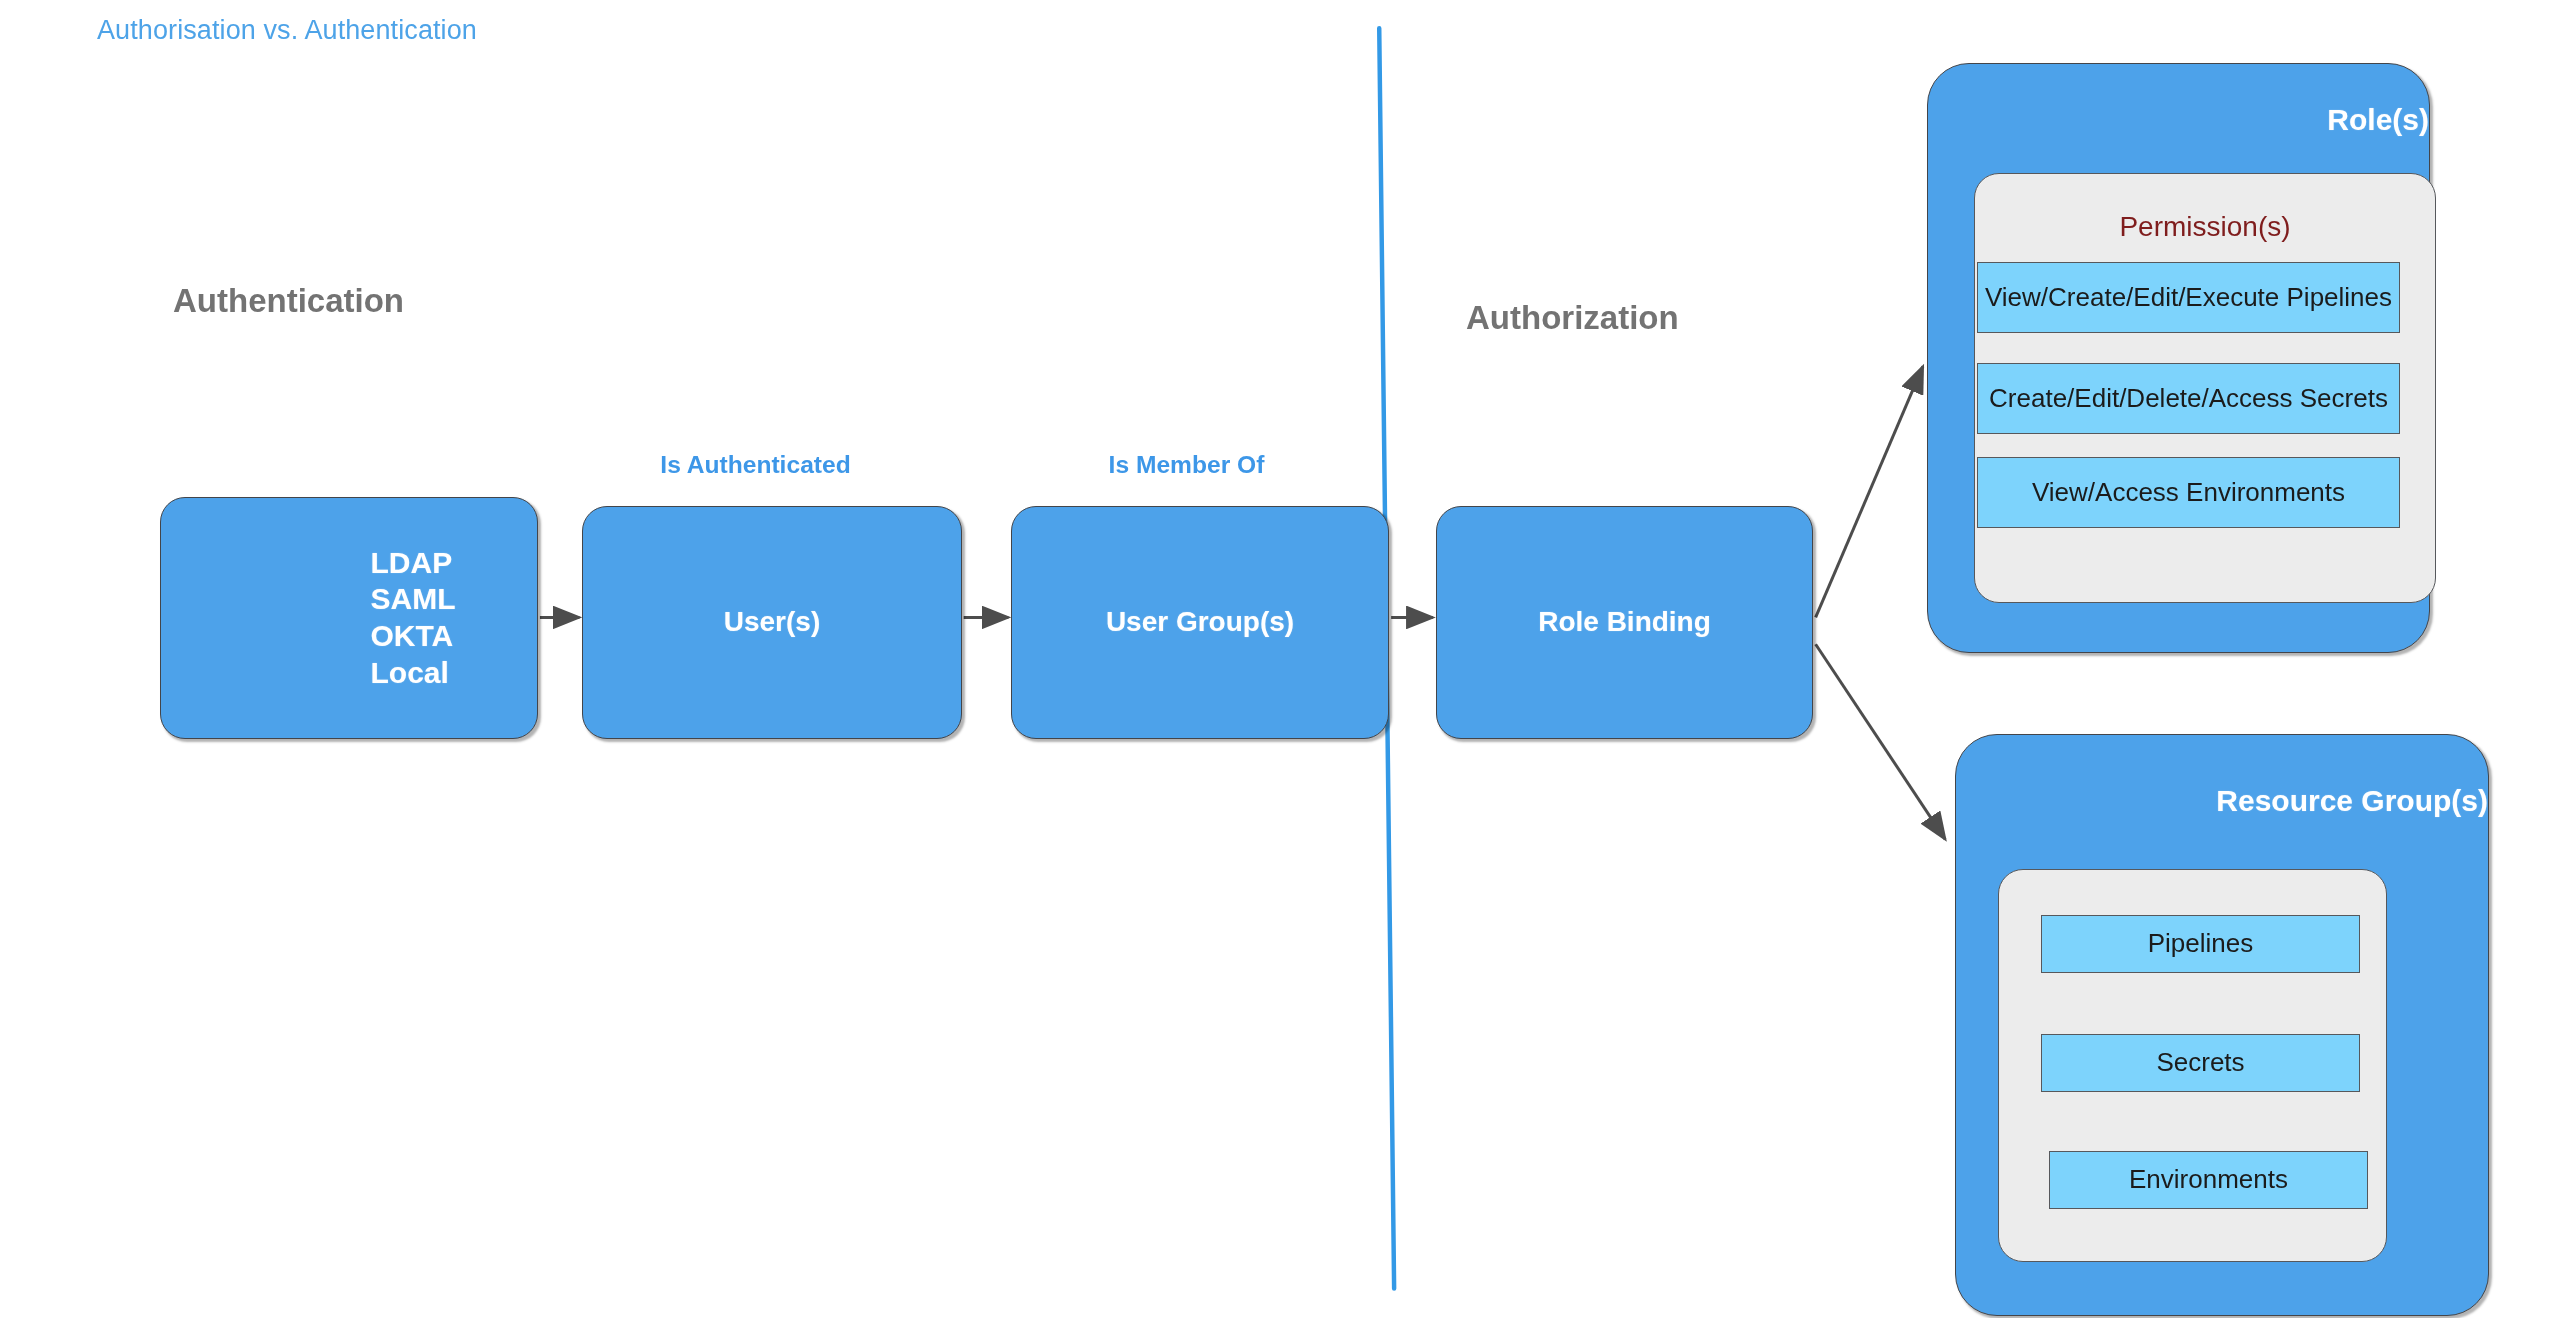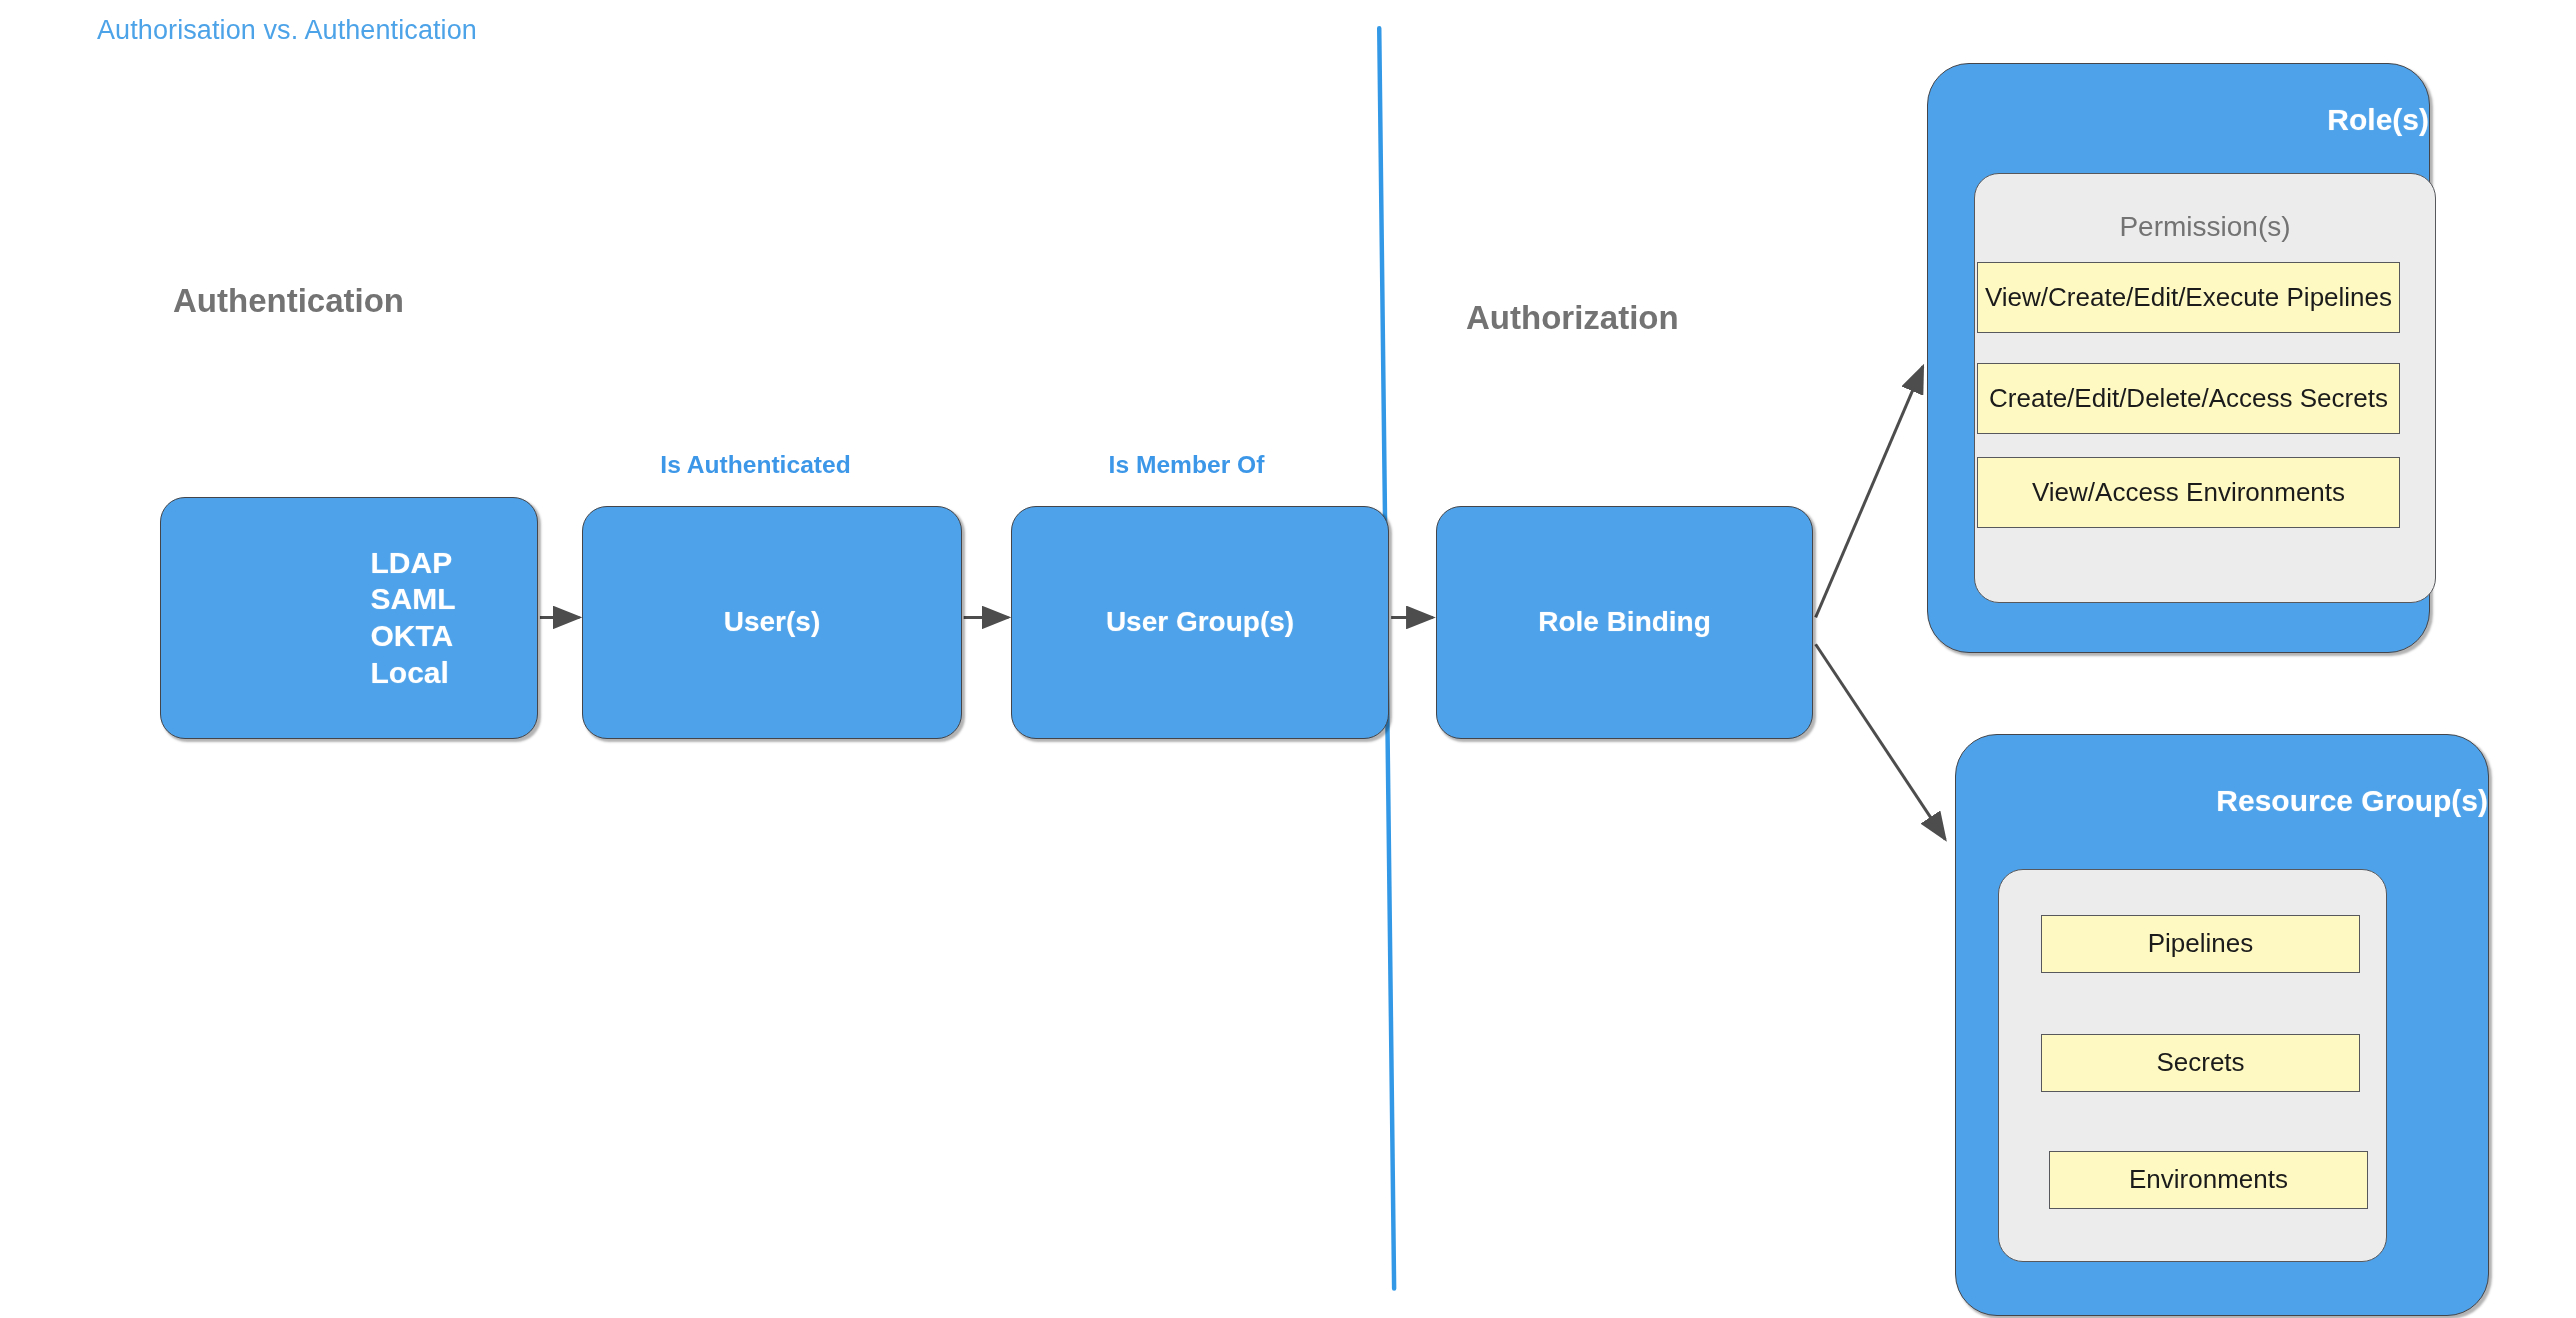--- a/index.html
+++ b/index.html
@@ -125,27 +125,27 @@
     position: absolute;
     background: #ececec;
     border: 1.5px solid #56585c;
     border-radius: 25px;
     box-sizing: border-box;
   }
   .inner-panel-title {
     position: absolute;
     left: 0; right: 0;
     text-align: center;
-    color: #737373;
+    color: #7f1d1d;
     font-size: 28px;
     white-space: nowrap;
   }
   .item-box {
     position: absolute;
-    background: #fef9c3;
+    background: #7dd3fc;
     border: 1.5px solid #56585c;
     box-sizing: border-box;
     display: flex;
     align-items: center;
     justify-content: center;
     color: #1b1b1b;
     font-size: 26px;
     text-align: center;
     line-height: 1.22;
     padding: 0 6px;

